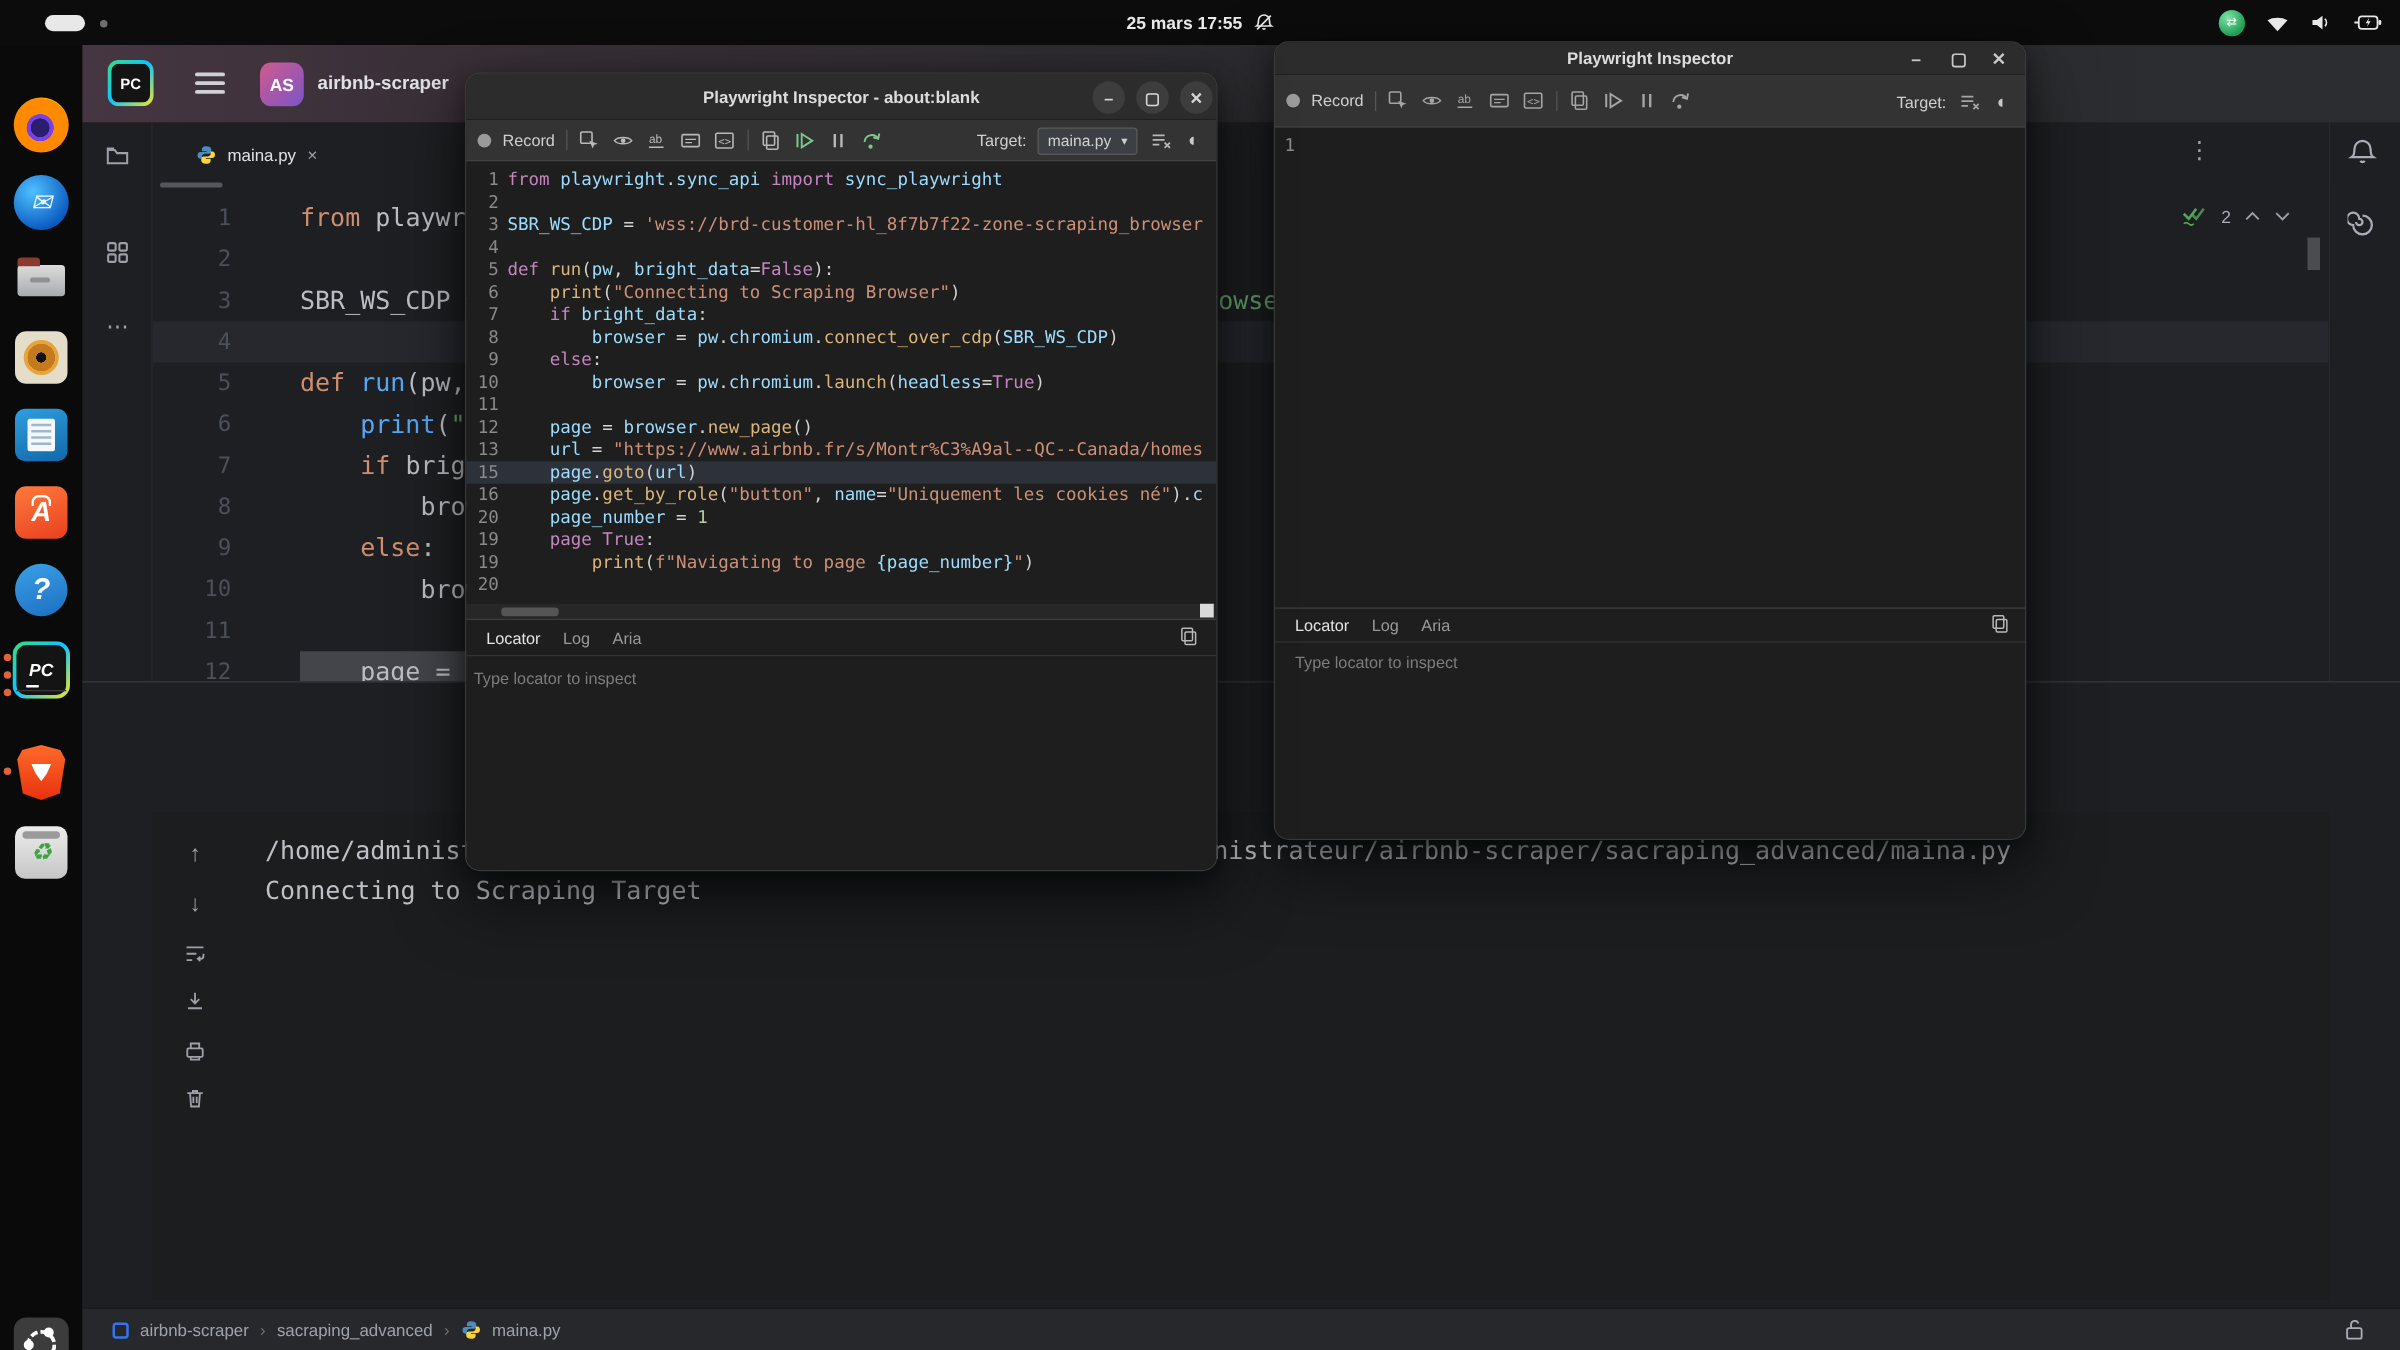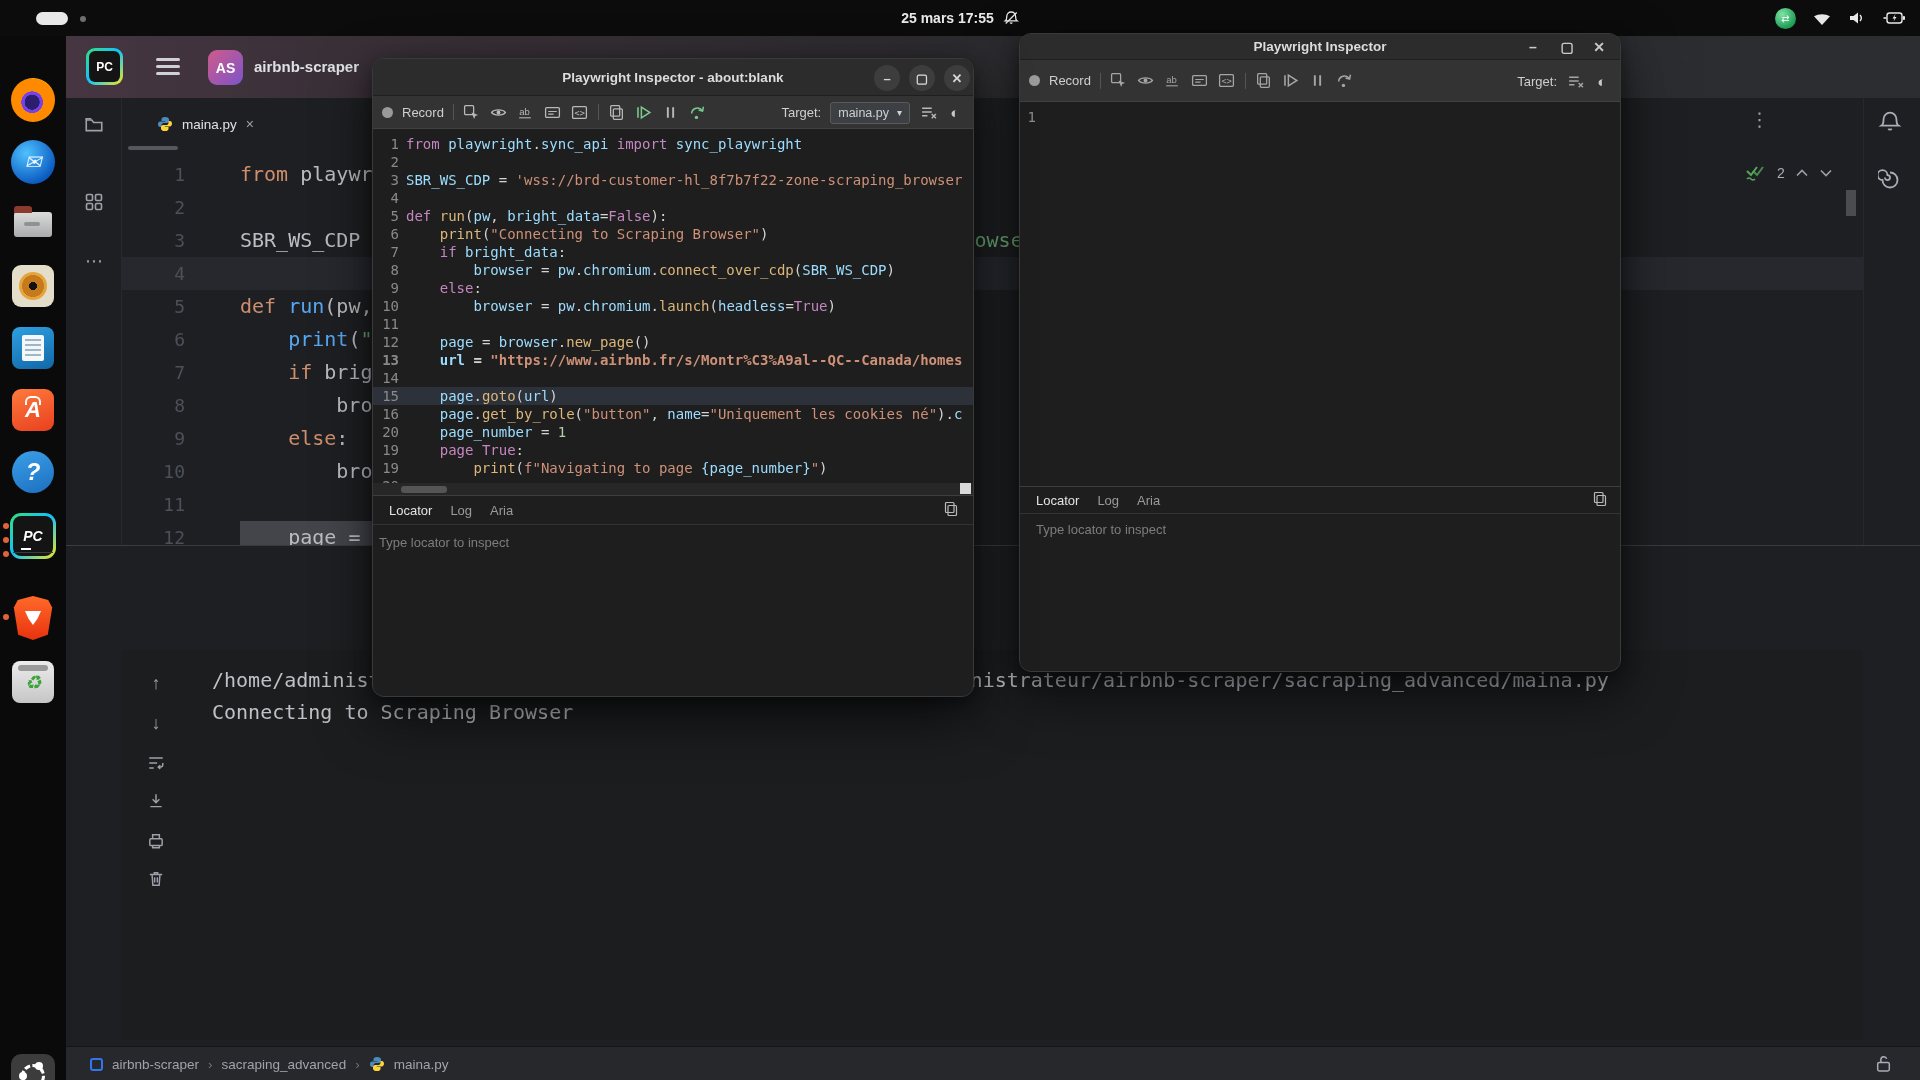--- a/index.html
+++ b/index.html
@@ -357,21 +357,21 @@
         <rect x="2.5" y="6" width="11" height="6" rx="1"></rect>
         <path d="M5 6V2.5h6V6M5 12v2h6v-2"></path>
       </svg>
     </span>
   <span class="cstrip" style="top:218px">
       <svg width="18" height="18" viewBox="0 0 16 16" fill="none" stroke="currentColor" stroke-width="1.3">
         <path d="M2.5 4h11M6.5 4V2.5h3V4M4.5 4l.7 9.5h5.6L11.5 4M6.8 6.5v4.5M9.2 6.5v4.5"></path>
       </svg>
     </span>
   <div class="conline mono" style="top:18px">/home/administrateur/airbnb-scraper/.venv/bin/python /home/administrateur/airbnb-scraper/sacraping_advanced/maina.py</div>
-  <div class="conline mono" style="top:50px">Connecting to Scraping Browser</div>
+  <div class="conline mono" style="top:50px">Connecting to Scraping Target</div>
 </div>
 
 <div id="statusbar">
   <div id="bc">
     <span id="bc-proj-ic"></span>
     <span>airbnb-scraper</span>
     <span class="bc-sep">›</span>
     <span>sacraping_advanced</span>
     <span class="bc-sep">›</span>
     <span class="pyic">
@@ -573,22 +573,21 @@
       <div class="crow mono" style="height: 18px; line-height: 18px; font-size: 14px;"><span class="gut" style="width: 26px;">3</span><span class="ctext" style="margin-left: 7px;"><span style="color:#9cdcfe">SBR_WS_CDP</span> <span style="color:#d4d4d4">=</span> <span style="color:#ce9178">'wss://brd-customer-hl_8f7b7f22-zone-scraping_browser</span></span></div>
       <div class="crow mono" style="height: 18px; line-height: 18px; font-size: 14px;"><span class="gut" style="width: 26px;">4</span><span class="ctext" style="margin-left: 7px;"></span></div>
       <div class="crow mono" style="height: 18px; line-height: 18px; font-size: 14px;"><span class="gut" style="width: 26px;">5</span><span class="ctext" style="margin-left: 7px;"><span style="color:#c586c0">def</span> <span style="color:#dcb67a">run</span><span style="color:#d4d4d4">(</span><span style="color:#9cdcfe">pw</span><span style="color:#d4d4d4">,</span> <span style="color:#9cdcfe">bright_data</span><span style="color:#d4d4d4">=</span><span style="color:#c586c0">False</span><span style="color:#d4d4d4">)</span><span style="color:#d4d4d4">:</span></span></div>
       <div class="crow mono" style="height: 18px; line-height: 18px; font-size: 14px;"><span class="gut" style="width: 26px;">6</span><span class="ctext" style="margin-left: 7px;">    <span style="color:#dcb67a">print</span><span style="color:#d4d4d4">(</span><span style="color:#ce9178">"Connecting to Scraping Browser"</span><span style="color:#d4d4d4">)</span></span></div>
       <div class="crow mono" style="height: 18px; line-height: 18px; font-size: 14px;"><span class="gut" style="width: 26px;">7</span><span class="ctext" style="margin-left: 7px;">    <span style="color:#c586c0">if</span> <span style="color:#9cdcfe">bright_data</span><span style="color:#d4d4d4">:</span></span></div>
       <div class="crow mono" style="height: 18px; line-height: 18px; font-size: 14px;"><span class="gut" style="width: 26px;">8</span><span class="ctext" style="margin-left: 7px;">        <span style="color:#9cdcfe">browser</span> <span style="color:#d4d4d4">=</span> <span style="color:#9cdcfe">pw</span><span style="color:#d4d4d4">.</span><span style="color:#9cdcfe">chromium</span><span style="color:#d4d4d4">.</span><span style="color:#dcb67a">connect_over_cdp</span><span style="color:#d4d4d4">(</span><span style="color:#9cdcfe">SBR_WS_CDP</span><span style="color:#d4d4d4">)</span></span></div>
       <div class="crow mono" style="height: 18px; line-height: 18px; font-size: 14px;"><span class="gut" style="width: 26px;">9</span><span class="ctext" style="margin-left: 7px;">    <span style="color:#c586c0">else</span><span style="color:#d4d4d4">:</span></span></div>
       <div class="crow mono" style="height: 18px; line-height: 18px; font-size: 14px;"><span class="gut" style="width: 26px;">10</span><span class="ctext" style="margin-left: 7px;">        <span style="color:#9cdcfe">browser</span> <span style="color:#d4d4d4">=</span> <span style="color:#9cdcfe">pw</span><span style="color:#d4d4d4">.</span><span style="color:#9cdcfe">chromium</span><span style="color:#d4d4d4">.</span><span style="color:#dcb67a">launch</span><span style="color:#d4d4d4">(</span><span style="color:#9cdcfe">headless</span><span style="color:#d4d4d4">=</span><span style="color:#c586c0">True</span><span style="color:#d4d4d4">)</span></span></div>
       <div class="crow mono" style="height: 18px; line-height: 18px; font-size: 14px;"><span class="gut" style="width: 26px;">11</span><span class="ctext" style="margin-left: 7px;"></span></div>
       <div class="crow mono" style="height: 18px; line-height: 18px; font-size: 14px;"><span class="gut" style="width: 26px;">12</span><span class="ctext" style="margin-left: 7px;">    <span style="color:#9cdcfe">page</span> <span style="color:#d4d4d4">=</span> <span style="color:#9cdcfe">browser</span><span style="color:#d4d4d4">.</span><span style="color:#dcb67a">new_page</span><span style="color:#d4d4d4">(</span><span style="color:#d4d4d4">)</span></span></div>
-      <div class="crow mono" style="height: 18px; line-height: 18px; font-size: 14px; font-weight: bold;"><span class="gut" style="width: 26px;">13</span><span class="ctext" style="margin-left: 7px;">    <span style="color:#9cdcfe">url</span> <span style="color:#d4d4d4">=</span> <span style="color:#ce9178">"https://www.airbnb.fr/s/Montr%C3%A9al--QC--Canada/homes</span></span></div>
-      <div class="crow mono" style="height: 18px; line-height: 18px; font-size: 14px;"><span class="gut" style="width: 26px;">14</span><span class="ctext" style="margin-left: 7px;"></span></div>
+      <div class="crow mono" style="height: 18px; line-height: 18px; font-size: 14px;"><span class="gut" style="width: 26px;">13</span><span class="ctext" style="margin-left: 7px;">    <span style="color:#9cdcfe">url</span> <span style="color:#d4d4d4">=</span> <span style="color:#ce9178">"https://www.airbnb.fr/s/Montr%C3%A9al--QC--Canada/homes</span></span></div>
       <div class="crow mono caretW" style="height: 18px; line-height: 18px; font-size: 14px;"><span class="gut" style="width: 26px;">15</span><span class="ctext" style="margin-left: 7px;">    <span style="color:#9cdcfe">page</span><span style="color:#d4d4d4">.</span><span style="color:#dcb67a">goto</span><span style="color:#d4d4d4">(</span><span style="color:#9cdcfe">url</span><span style="color:#d4d4d4">)</span></span></div>
       <div class="crow mono" style="height: 18px; line-height: 18px; font-size: 14px;"><span class="gut" style="width: 26px;">16</span><span class="ctext" style="margin-left: 7px;">    <span style="color:#9cdcfe">page</span><span style="color:#d4d4d4">.</span><span style="color:#dcb67a">get_by_role</span><span style="color:#d4d4d4">(</span><span style="color:#ce9178">"button"</span><span style="color:#d4d4d4">,</span> <span style="color:#9cdcfe">name</span><span style="color:#d4d4d4">=</span><span style="color:#ce9178">"Uniquement les cookies né"</span><span style="color:#d4d4d4">)</span><span style="color:#d4d4d4">.</span><span style="color:#9cdcfe">c</span></span></div>
       <div class="crow mono" style="height: 18px; line-height: 18px; font-size: 14px;"><span class="gut" style="width: 26px;">20</span><span class="ctext" style="margin-left: 7px;">    <span style="color:#9cdcfe">page_number</span> <span style="color:#d4d4d4">=</span> <span style="color:#b5cea8">1</span></span></div>
       <div class="crow mono" style="height: 18px; line-height: 18px; font-size: 14px;"><span class="gut" style="width: 26px;">19</span><span class="ctext" style="margin-left: 7px;">    <span style="color:#c586c0">page</span> <span style="color:#c586c0">True</span><span style="color:#d4d4d4">:</span></span></div>
       <div class="crow mono" style="height: 18px; line-height: 18px; font-size: 14px;"><span class="gut" style="width: 26px;">19</span><span class="ctext" style="margin-left: 7px;">        <span style="color:#dcb67a">print</span><span style="color:#d4d4d4">(</span><span style="color:#ce9178">f"Navigating to page </span><span style="color:#9cdcfe">{page_number}</span><span style="color:#ce9178">"</span><span style="color:#d4d4d4">)</span></span></div>
       <div class="crow mono" style="height: 18px; line-height: 18px; font-size: 14px;"><span class="gut" style="width: 26px;">20</span><span class="ctext" style="margin-left: 7px;"></span></div>
     </div>
   <div class="hsb-track" style="left:0;top:424px;width:600px"></div>
   <div class="hsb-thumb" style="left:28px;top:427px;width:46px"></div>
   <div class="grip" style="left:587px;top:424px"></div>

